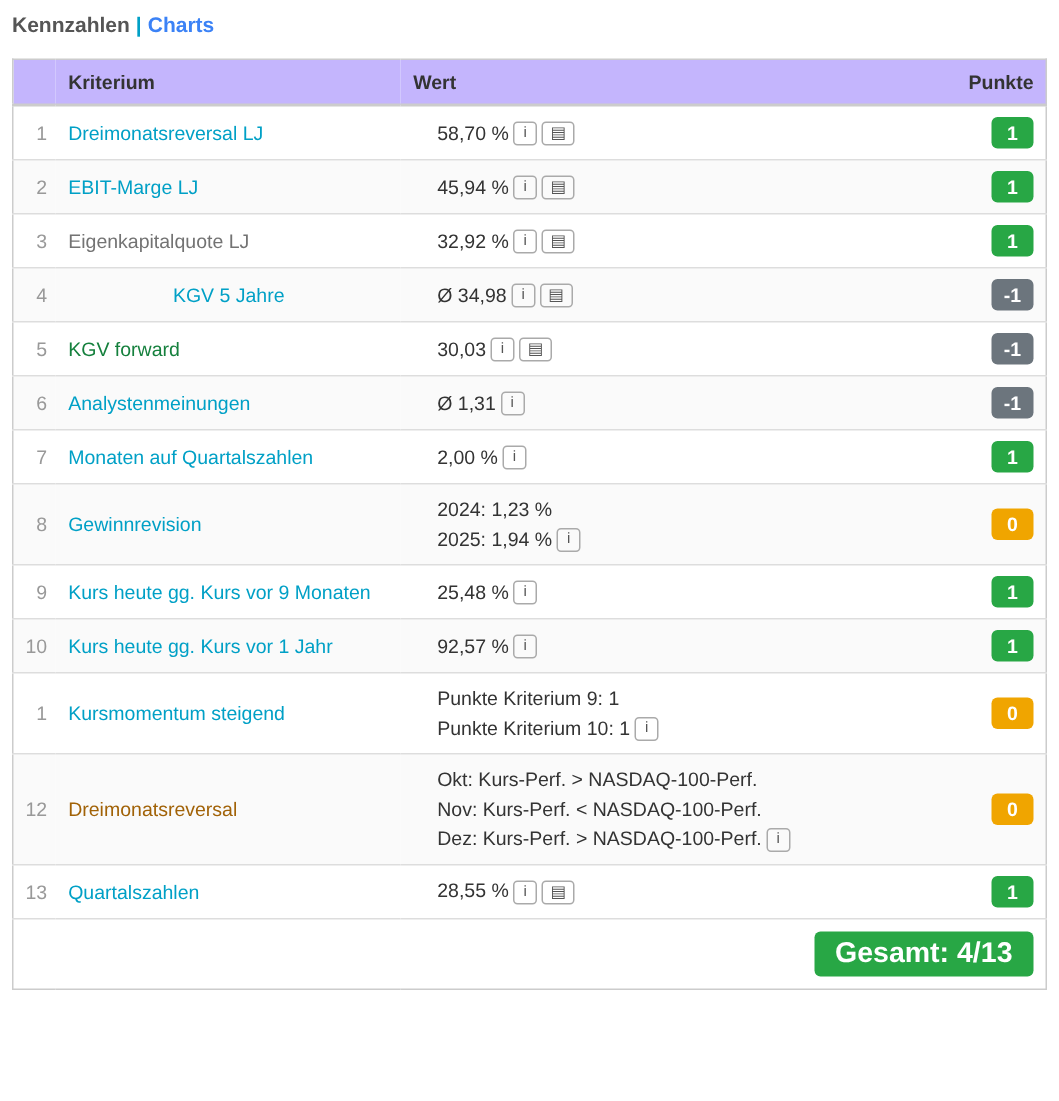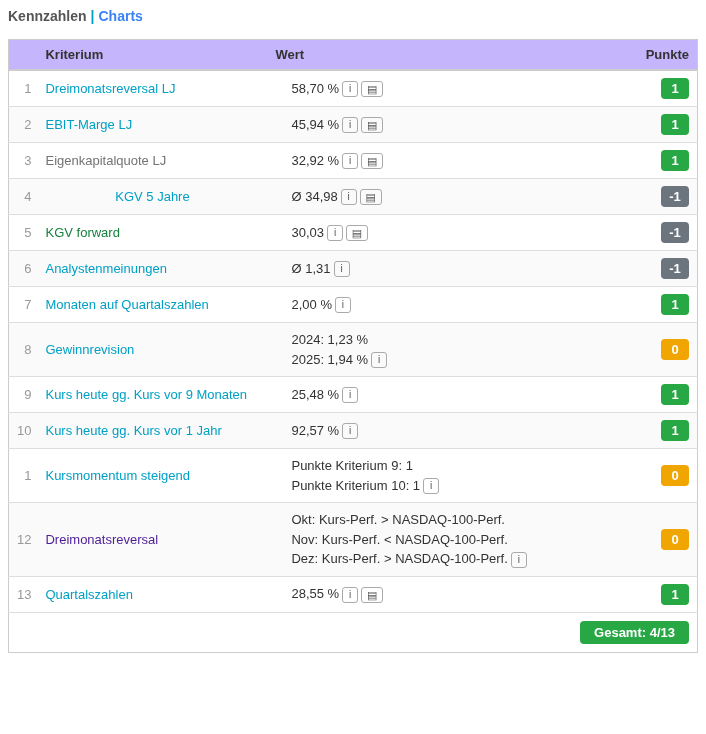--- a/index.html
+++ b/index.html
@@ -110,21 +110,21 @@
       padding: 8px;
       text-align: right;
     }
     .gesamt-badge {
       display: inline-block;
       background: #28a745;
       color: #fff;
       font-weight: bold;
       padding: 4px 14px;
       border-radius: 4px;
-      font-size: 13px;
+      font-size: 19px;
     }
   </style>
 </head>
 <body>
 
 
 
 <div>
   <span style="color:#555;font-weight:bold;font-size:14px;">Kennzahlen</span><span style="color:#00a0c6;font-weight:bold;font-size:14px;margin:0 4px;">|</span><span style="color:#3b82f6;font-weight:bold;font-size:14px;">Charts</span>
 </div>
@@ -226,21 +226,21 @@
         <td class="col-num">1</td>
         <td class="col-kriterium" style="color: rgb(0, 160, 198);">Kursmomentum steigend</td>
         <td class="col-wert">
           <span class="wert-line">Punkte Kriterium 9: 1</span>
           <span class="wert-line">Punkte Kriterium 10: 1<span class="info-icon">i</span></span>
         </td>
         <td class="col-punkte"><span class="badge badge-yellow">0</span></td>
       </tr>
       <tr>
         <td class="col-num">12</td>
-        <td class="col-kriterium" style="color: #4c1d95;">Dreimonatsreversal</td>
+        <td class="col-kriterium" style="color: #a16207;">Dreimonatsreversal</td>
         <td class="col-wert">
           <span class="wert-line">Okt: Kurs-Perf. &gt; NASDAQ-100-Perf.</span>
           <span class="wert-line">Nov: Kurs-Perf. &lt; NASDAQ-100-Perf.</span>
           <span class="wert-line">Dez: Kurs-Perf. &gt; NASDAQ-100-Perf.<span class="info-icon">i</span></span>
         </td>
         <td class="col-punkte"><span class="badge badge-yellow">0</span></td>
       </tr>
       <tr>
         <td class="col-num">13</td>
         <td class="col-kriterium" style="color: rgb(0, 160, 198);">Quartalszahlen</td>

